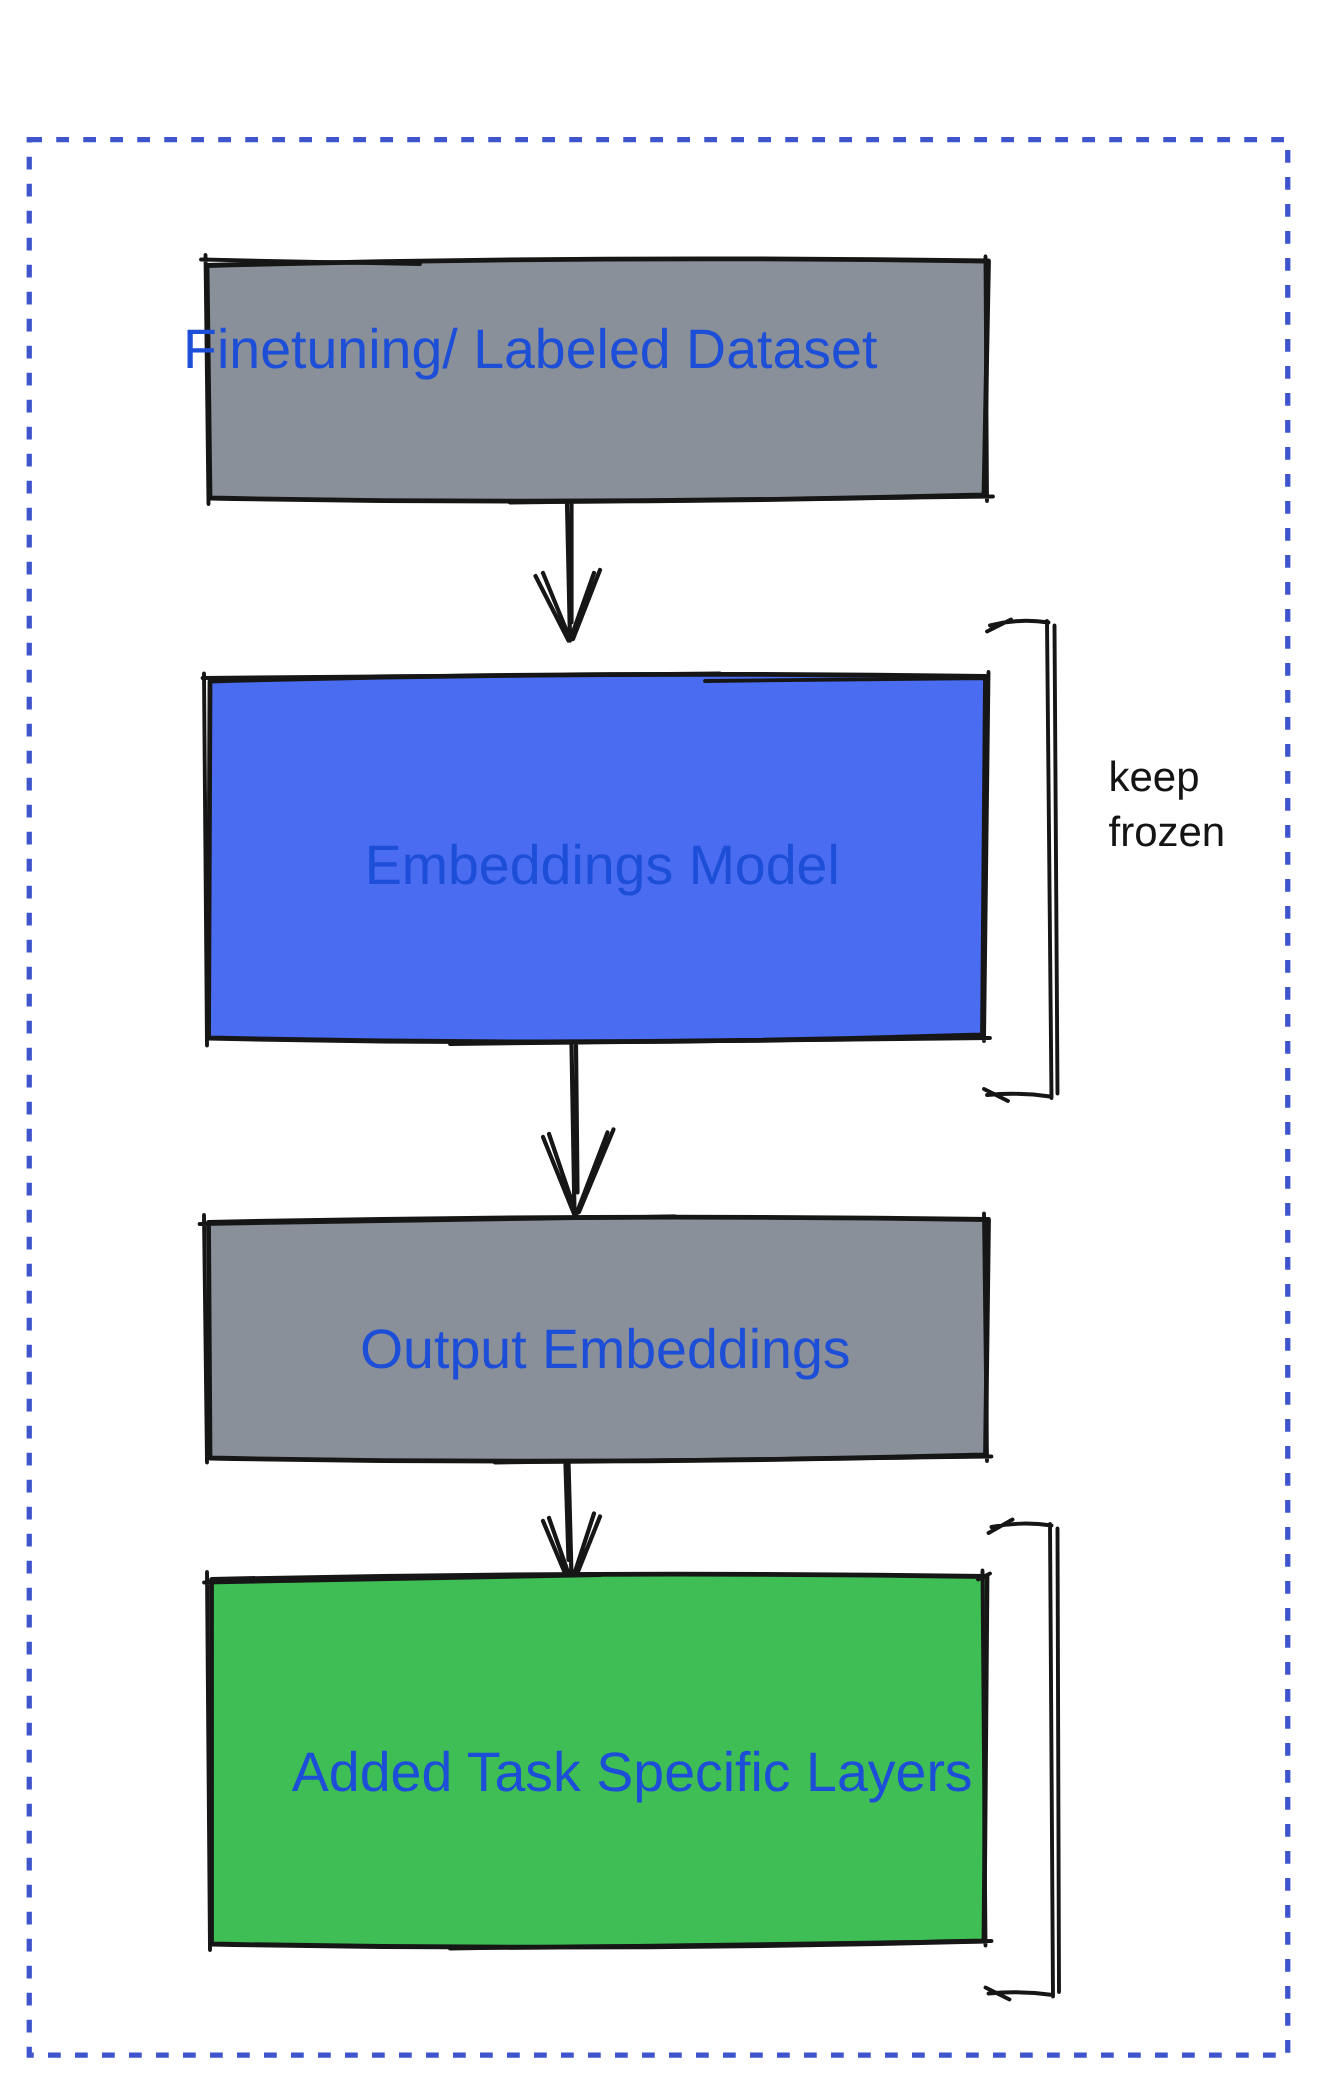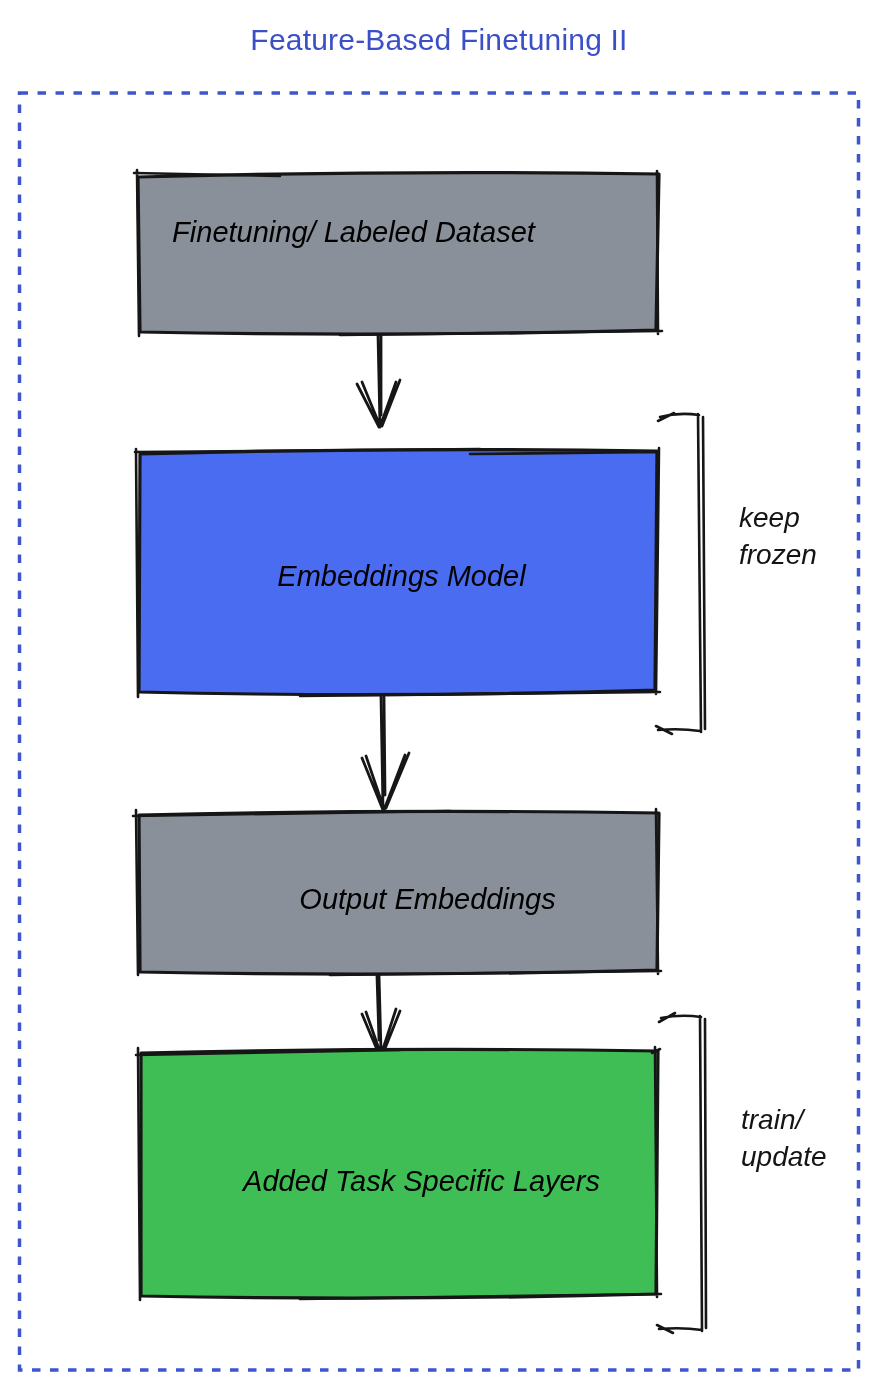--- a/index.html
+++ b/index.html
@@ -34,50 +34,47 @@
     left: 0; top: 0;
     width: 880px; height: 1393px;
     display: block;
   }
   .node-label {
     position: absolute;
     display: flex;
     align-items: center;
     justify-content: center;
     text-align: center;
-    font-size: 29px;
-    color: #000000;
+    font-size: 37px;
+    color: #1d4ed8;
     pointer-events: none;
-    font-style: italic;
   }
   .node-label.n1 { left: 137px; top: 173px; width: 523px; height: 159px; }
   .node-label.n1 span { transform: translate(-45px, -20px); }
   .node-label.n2 { left: 137px; top: 450px; width: 523px; height: 243px; }
   .node-label.n2 span { transform: translate(3px, 5px); }
-  .node-label.n3 { left: 137px; top: 812px; width: 523px; height: 161px; padding-left: 24px; }
+  .node-label.n3 { left: 137px; top: 812px; width: 523px; height: 161px; }
   .node-label.n3 span { transform: translate(5px, 7px); }
   .node-label.n4 { left: 139px; top: 1050px; width: 521px; height: 247px; margin-left: 16px; }
   .node-label.n4 span { transform: translate(6px, 8px); }
   .bracket-label {
     position: absolute;
     font-size: 28px;
     line-height: 37px;
     color: #141414;
     white-space: pre-line;
-    font-style: italic;
   }
   .bracket-label.b1 { left: 739px; top: 499px; }
   .bracket-label.b2 { left: 741px; top: 1101px; }
 </style>
 </head>
 <body>
 
 <div class="stage">
 
-  <div class="page-title" style="color: rgb(59, 79, 200);">Feature-Based Finetuning II</div>
 
   <svg class="diagram-svg" viewBox="0 0 880 1393" xmlns="http://www.w3.org/2000/svg">
 
     <rect x="19.5" y="93" width="839" height="1277" fill="none" stroke-width="3.5" stroke-dasharray="8.5 9.5" stroke="#3f55cd"></rect>
 
     <g fill="none" stroke-linecap="round" stroke-linejoin="round" stroke="#161616">
 
       <path d="M138,177 Q398,170 659,174 L656,330 Q398,337 140,332 Z" stroke-width="3.2" fill="#8a9099"></path>
       <path d="M134,173 L280,176 M137,170 L139,336 M657,171 L658,334 M662,331 L340,335" stroke-width="2.6"></path>
 
@@ -110,16 +107,14 @@
   </div>
   <div class="node-label n3">
     <span>Output Embeddings</span>
   </div>
   <div class="node-label n4">
     <span>Added Task Specific Layers</span>
   </div>
 
   <div class="bracket-label b1">keep
 frozen</div>
-  <div class="bracket-label b2">train/
-update</div>
 
 </div>
 
 </body></html>

